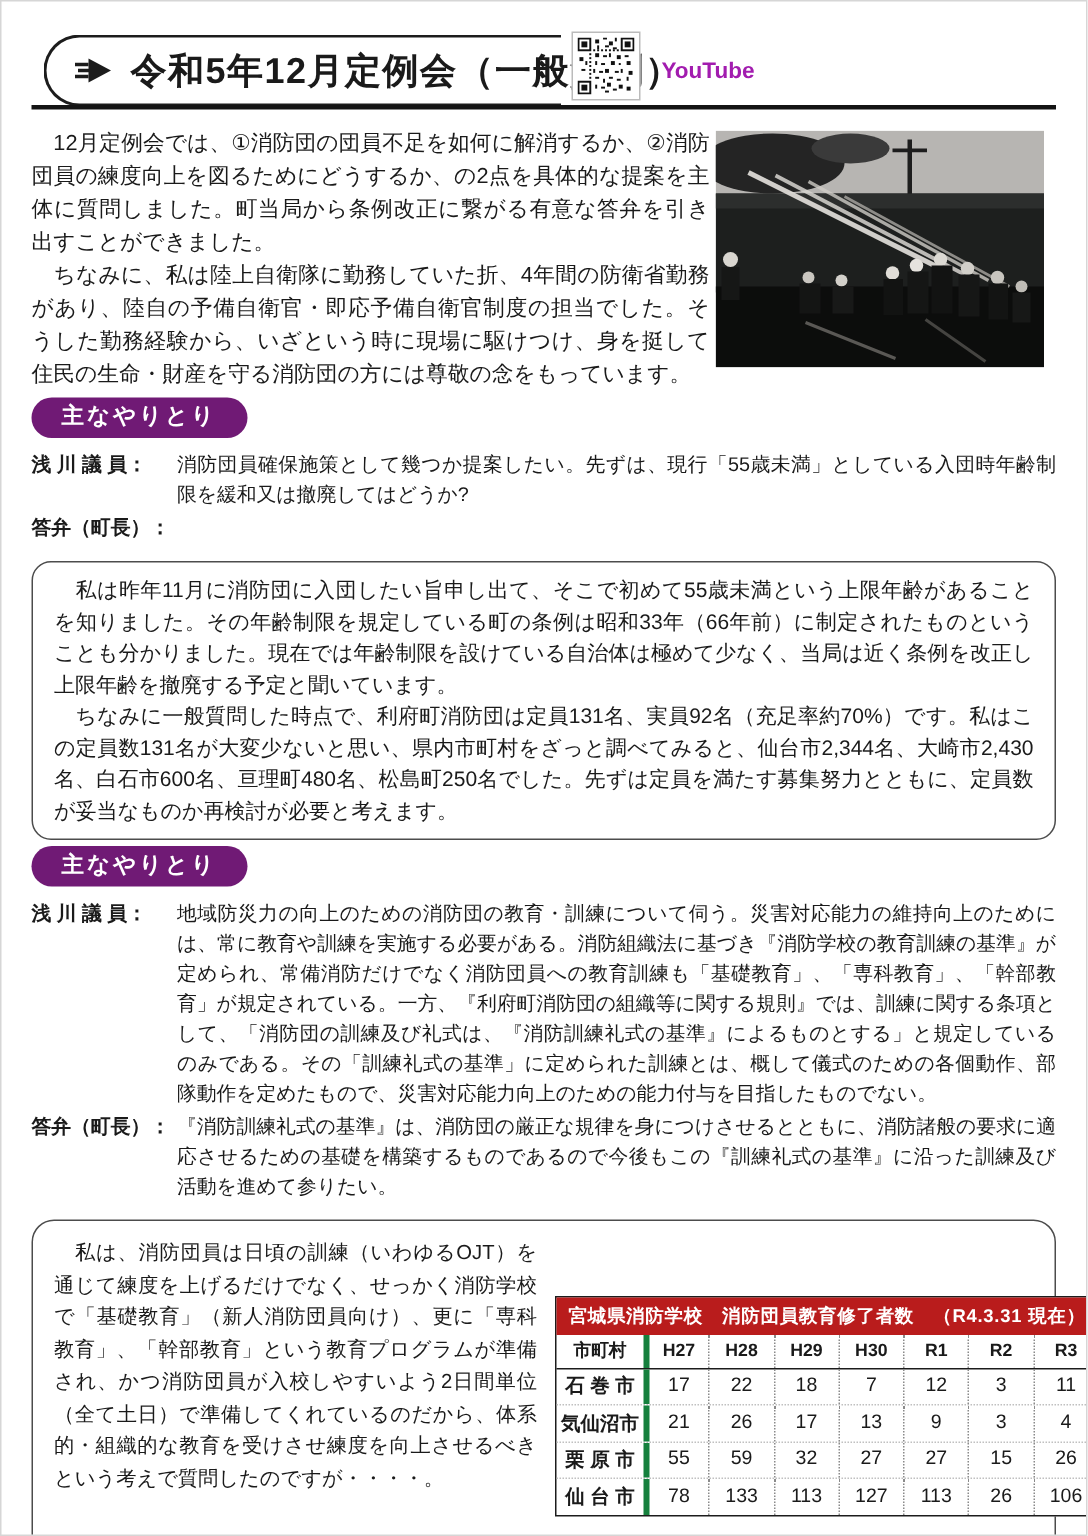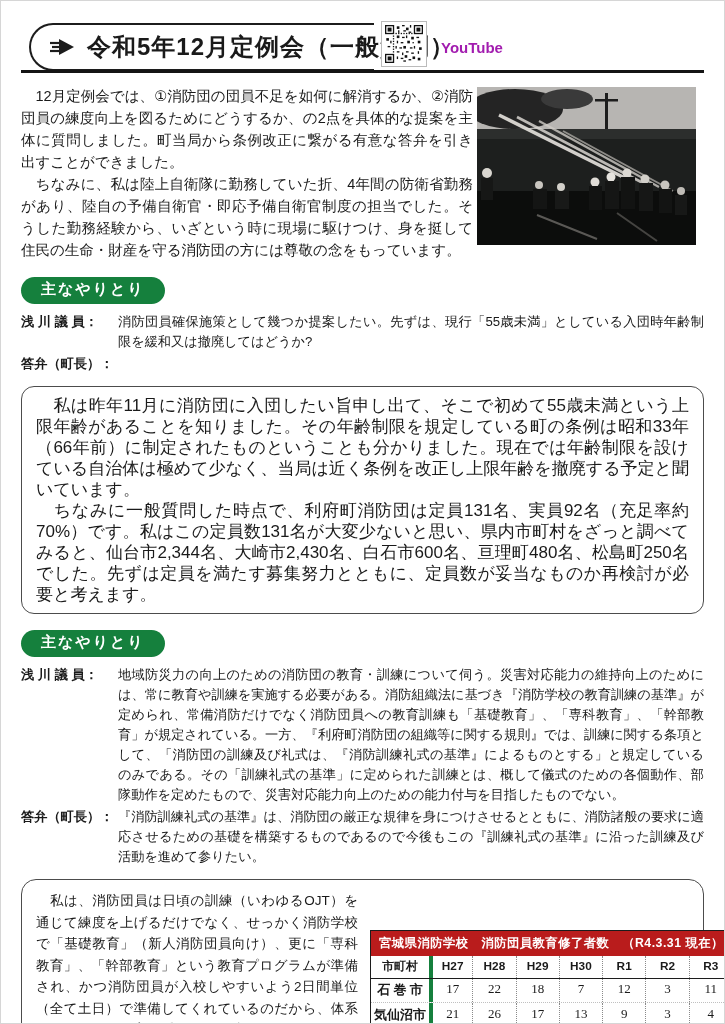--- a/index.html
+++ b/index.html
@@ -26,34 +26,34 @@
   }
   .qr-box svg{ width:100%; height:100%; display:block; }
   .youtube-label{ position:absolute; left:420px; top:18px; font-size:15px; font-weight:600; color:#a21caf; }
   
   .intro{ display:flex; gap:4px; margin-top:12px; }
   .intro-text{ width:452px; font-size:14.5px; line-height:22px; text-align:justify; }
   .photo{ width:219px; height:158px; margin-top:2px; flex:0 0 auto; overflow:hidden; }
   .photo svg{ width:100%; height:100%; display:block; }
   
   .badge{
-    display:inline-block; background:#15803d; color:#fff; font-weight:bold;
+    display:inline-block; background:#701a75; color:#fff; font-weight:bold;
     font-size:15px; letter-spacing:2px; padding:3px 20px 5px 20px; border-radius:16px;
-    margin-top:16px;
+    margin-top:4px;
   }
   
   .qa{ margin-top:8px; font-size:13.2px; line-height:20px; }
   .qa-row{ display:flex; margin-bottom:2px; }
   .qa-speaker{ flex:0 0 97px; font-weight:600; white-space:nowrap; }
   .qa-text{ flex:1; text-align:justify; }
   
   .round-box{
     border:1.6px solid #4c4c4c; border-radius:13px;
     padding:8px 14px; margin-top:12px;
-    font-size:17px; line-height:21px; text-align:justify;
+    font-size:14px; line-height:21px; text-align:justify;
   }
   
   .bottom-box{
     border:1.6px solid #4c4c4c; border-radius:15px;
     margin-top:12px; padding:10px 12px 10px 14px;
     display:flex; gap:12px; height:234px;
   }
   .bottom-text{ width:322px; flex:0 0 auto; font-size:13.5px; line-height:21.5px; text-align:justify; }
   
   .table-wrap{ flex:1; padding-top:40px; }
@@ -66,21 +66,21 @@
   .thead-row{ border-bottom:1.6px solid #1c1c1c; }
   .tbody .trow{ border-top:1px dotted #c0c0c0; }
   .tbody .trow:first-child{ border-top:none; }
   .th,.td{
     text-align:center; padding:2.5px 0 3px 0; font-size:12.5px;
     border-left:1px dotted #8a8a8a;
   }
   .th{ font-weight:bold; font-size:11.8px; }
   .muni-col{ border-left:none !important; font-weight:bold; letter-spacing:0; }
   .trow > :nth-child(2){ border-left:4px solid #15803d; }
-  .td{ font-size:13px;font-family:Liberation Serif, serif; }
+  .td{ font-size:13px; }
 </style>
 </head>
 <body>
 
 <div class="page">
 
   
   <div class="header">
     <div class="bracket">
       <svg class="arrow-icon" viewBox="0 0 26 18">

